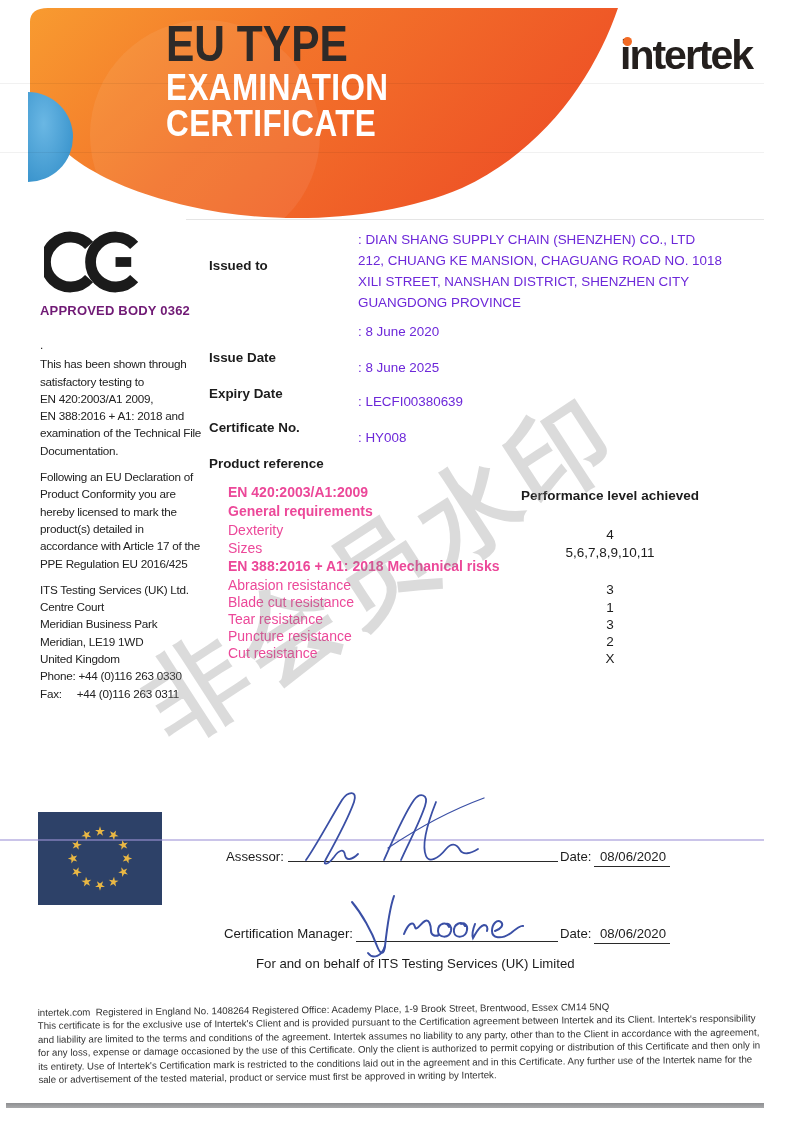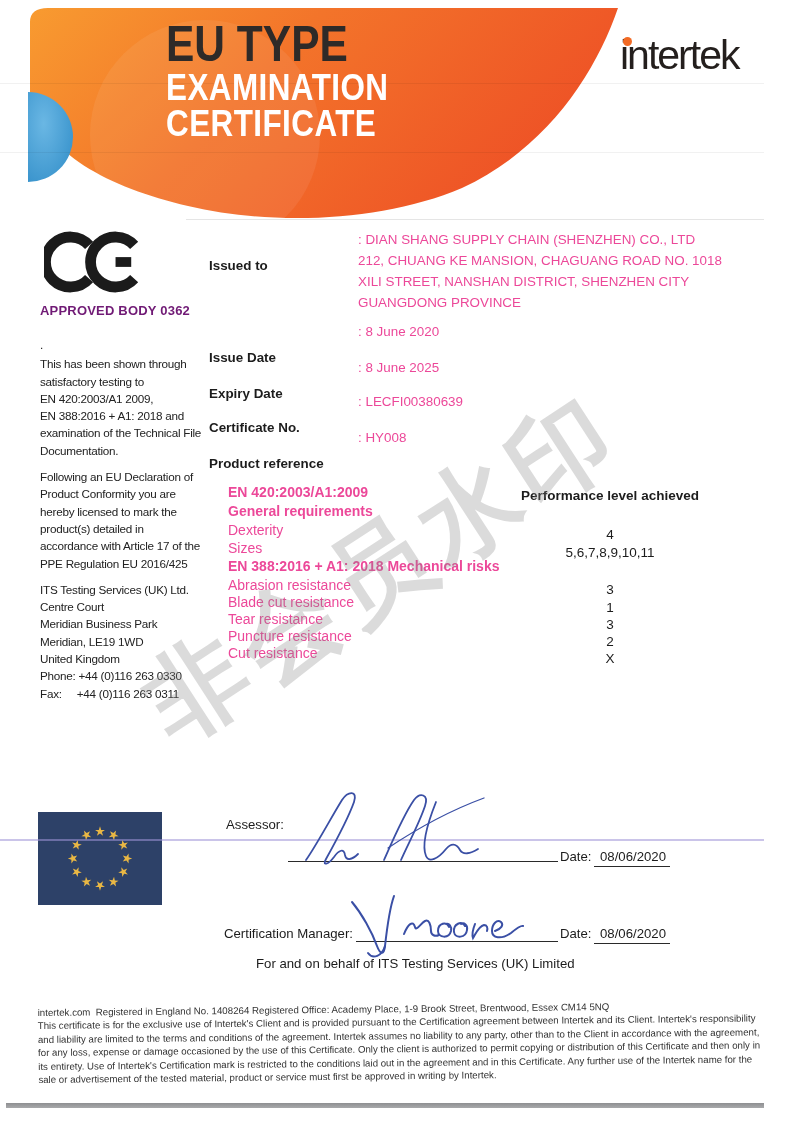--- a/index.html
+++ b/index.html
@@ -5,35 +5,35 @@
   html,body{margin:0;padding:0;background:#ffffff;}
   .page{
     position:relative;width:764px;height:1122px;background:#ffffff;overflow:hidden;
     font-family:"Liberation Sans","DejaVu Sans",sans-serif;color:#262626;
   }
   
   .header-svg{position:absolute;left:0;top:0;}
   .title{position:absolute;left:166px;top:18px;transform:scaleX(0.85);transform-origin:left top;z-index:3;}
   .title .t1{font-size:50px;font-weight:bold;color:#2e2a28;letter-spacing:0px;line-height:52px;}
   .title .t2{font-size:37px;font-weight:bold;color:#ffffff;line-height:36px;letter-spacing:0.5px;}
-  .logo{position:absolute;left:620px;top:30px;z-index:3;font-size:41px;font-weight:normal;
+  .logo{position:absolute;left:620px;top:30px;z-index:3;font-size:41px;font-weight:bold;
         letter-spacing:-2px;color:#241f1d;line-height:50px;}
   .logo-dot{position:absolute;left:3px;top:7px;width:9px;height:9px;border-radius:50%;background:#f26a24;}
   .scanline{position:absolute;height:1px;background:rgba(0,0,0,0.055);}
   
   .ce{position:absolute;left:44px;top:226px;}
   .approved{position:absolute;left:40px;top:303px;font-size:13px;font-weight:bold;color:#701a75;letter-spacing:0.2px;}
   .sidebar{position:absolute;left:40px;top:336px;width:163px;font-size:11.7px;line-height:17.3px;
            letter-spacing:-0.25px;color:#222;}
   .sidebar p{margin:0 0 9px 0;white-space:pre-line;}
   .addr div{white-space:pre-wrap;}
   
   .detail-row{position:absolute;left:209px;width:560px;font-size:13.4px;}
   .detail-row .lab{position:absolute;left:0;top:0;font-weight:bold;color:#1c1c1c;margin-top:32px;}
-  .detail-row .val{position:absolute;left:149px;top:3px;width:400px;line-height:21px;color:#ec4899;}
+  .detail-row .val{position:absolute;left:149px;top:3px;width:400px;line-height:21px;color:#6d28d9;}
   
   .perf-left{position:absolute;left:228px;font-size:14px;color:#ec4899;}
   .perf-right{position:absolute;left:500px;width:220px;text-align:center;font-size:13.5px;color:#1c1c1c;}
   .bold{font-weight:bold;}
   
   .watermark{position:absolute;left:108px;top:492px;width:580px;height:130px;
     font-family:"DejaVu Sans",sans-serif;font-size:100px;font-weight:bold;letter-spacing:8px;
     color:rgba(135,135,135,0.30);transform:rotate(-33deg);transform-origin:center center;
     white-space:nowrap;pointer-events:none;z-index:5;}
   
@@ -176,21 +176,21 @@
     <use href="#star" transform="rotate(180 62 46.5) translate(62 19.5)"></use>
     <use href="#star" transform="rotate(210 62 46.5) translate(62 19.5)"></use>
     <use href="#star" transform="rotate(240 62 46.5) translate(62 19.5)"></use>
     <use href="#star" transform="rotate(270 62 46.5) translate(62 19.5)"></use>
     <use href="#star" transform="rotate(300 62 46.5) translate(62 19.5)"></use>
     <use href="#star" transform="rotate(330 62 46.5) translate(62 19.5)"></use>
   </svg>
 
   <div class="lavline"></div>
 
-  <div class="sig-label" style="left:226px;top:817px;text-align:center;">Assessor:</div>
+  <div class="sig-label" style="left:226px;top:849px;text-align:center;">Assessor:</div>
   <div class="sig-line" style="left:288px;top:861px;width:270px;"></div>
   <svg class="sig-svg" style="left:288px;top:786px;" width="270" height="85" viewBox="0 0 270 85">
     <g fill="none" stroke="#3a4fa5" stroke-width="1.8" stroke-linecap="round">
       <path d="M 18 74 C 28 60 44 30 54 14 C 60 5 70 4 66 16 C 61 30 48 55 38 73 C 34 80 40 79 46 71 C 51 64 56 62 57 69 C 58 75 64 74 70 68"></path>
       <path d="M 96 74 C 104 56 116 28 126 14 C 132 6 141 8 137 20 C 131 38 120 58 113 74"></path>
       <path d="M 100 62 C 124 46 158 26 196 12" stroke-width="1.3"></path>
       <path d="M 148 16 C 140 36 133 58 138 70 C 141 77 150 73 158 63 C 163 57 168 57 172 64 C 175 69 182 68 190 63"></path>
     </g>
   </svg>
   <div class="sig-label" style="left:560px;top:849px;">Date:</div>

